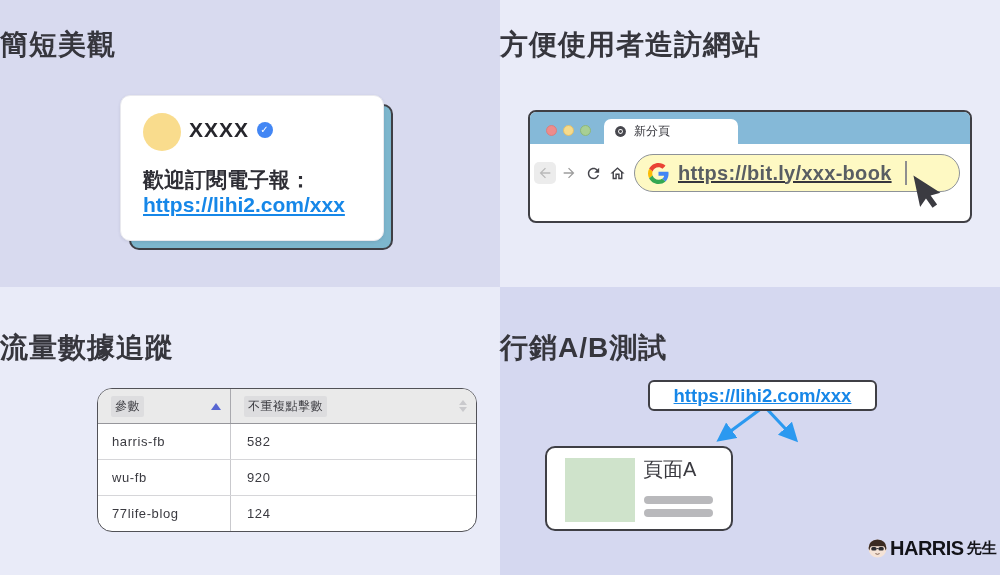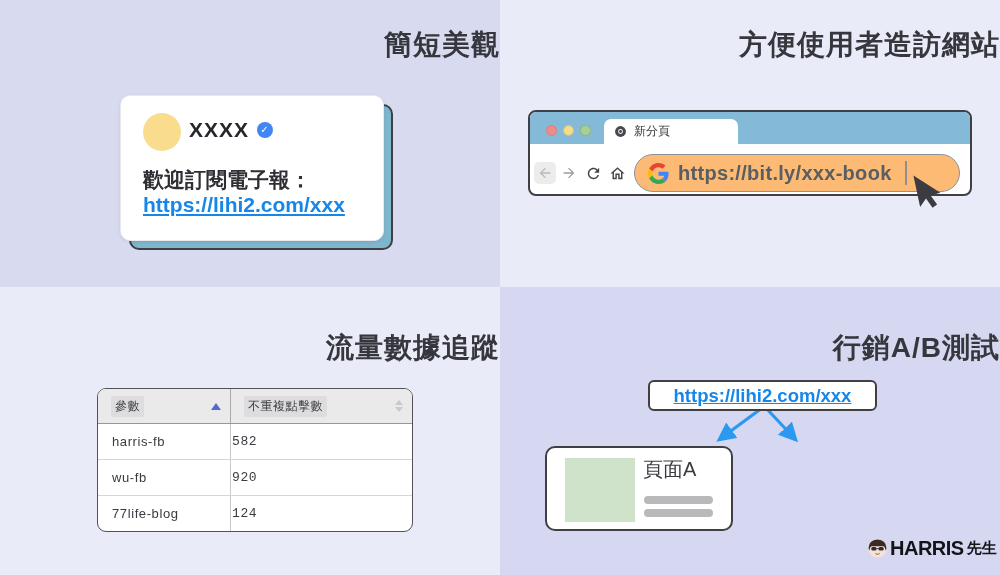--- a/index.html
+++ b/index.html
@@ -8,21 +8,21 @@
     font-family:"Liberation Sans","DejaVu Sans",sans-serif;
     color:#36363d;
   }
   .quad{position:absolute;}
   .q-tl{left:0;top:0;width:500px;height:287px;background:#d8daef;}
   .q-tr{left:500px;top:0;width:500px;height:287px;background:#e9ebf8;}
   .q-bl{left:0;top:287px;width:500px;height:288px;background:#e9ebf8;}
   .q-br{left:500px;top:287px;width:500px;height:288px;background:#d5d8f0;}
 
   .sec-title{
-    position:absolute;width:500px;text-align:right;
+    position:absolute;width:500px;text-align:left;
     font-size:28px;font-weight:700;color:#36363d;letter-spacing:1px;
   }
   .t-tl{left:0;top:26px;}
   .t-tr{left:500px;top:26px;}
   .t-bl{left:0;top:329px;}
   .t-br{left:500px;top:329px;}
 
   
   .card-back{
     position:absolute;left:129px;top:104px;width:264px;height:146px;
@@ -34,75 +34,75 @@
     box-shadow:0 1px 3px rgba(60,60,90,.12);
   }
   .avatar{position:absolute;left:22px;top:17px;width:38px;height:38px;border-radius:50%;background:#f9dc8d;}
   .post-name{position:absolute;left:68px;top:22px;font-size:21px;font-weight:800;letter-spacing:1px;color:#26262c;display:flex;align-items:center;gap:8px;}
   .verified{width:16px;height:16px;border-radius:50%;background:#4286f4;color:#fff;font-size:10px;font-weight:700;display:flex;align-items:center;justify-content:center;line-height:1;}
   .post-message{position:absolute;left:22px;top:70px;font-size:21px;font-weight:700;color:#2e2e35;}
   .post-link{position:absolute;left:22px;top:97px;font-size:21px;font-weight:700;color:#1687e8;text-decoration:underline;cursor:pointer;}
 
   
   .browser{
-    position:absolute;left:528px;top:110px;width:444px;height:86px;
+    position:absolute;left:528px;top:110px;width:444px;height:113px;
     background:#fff;border:2px solid #3f3f45;border-radius:8px;box-sizing:border-box;overflow:hidden;
   }
   .b-topbar{position:absolute;left:0;top:0;right:0;height:32px;background:#85b9d8;}
   .lights{position:absolute;left:16px;top:13px;display:flex;gap:6px;}
   .light{width:11px;height:11px;border-radius:50%;box-sizing:border-box;}
   .light.red{background:#ee8c8c;border:1px solid #d97f7f;}
   .light.yellow{background:#f6db8b;border:1px solid #ddbe6f;}
   .light.green{background:#a8cf94;border:1px solid #8db77c;}
   .tab{
     position:absolute;left:74px;top:7px;width:134px;height:25px;background:#ffffff;
     border-radius:7px 7px 0 0;display:flex;align-items:center;padding-left:10px;gap:7px;box-sizing:border-box;
   }
   .tab-label{font-size:12px;color:#36363c;}
   .nav-btn{position:absolute;top:50px;width:22px;height:22px;display:flex;align-items:center;justify-content:center;border-radius:5px;}
   .nav-back{left:4px;background:#ececec;}
   .nav-fwd{left:28px;}
   .nav-reload{left:52px;}
   .nav-home{left:76px;}
   .urlbar{
-    position:absolute;left:104px;top:42px;width:326px;height:38px;background:#fdba74;
+    position:absolute;left:104px;top:42px;width:326px;height:38px;background:#fef9c3;
     border:1.6px solid #8d9298;border-radius:19px;display:flex;align-items:center;
-    padding-left:13px;gap:9px;box-sizing:border-box;
+    padding-left:13px;gap:9px;box-sizing:border-box;text-decoration:underline;
   }
   .url-text{font-size:20px;font-weight:600;color:#595e63;letter-spacing:.3px;white-space:nowrap;}
   .caret{width:2px;height:24px;background:#8f8f8f;margin-left:4px;}
   .mouse-cursor{position:absolute;left:908px;top:170px;width:40px;height:44px;transform:rotate(-12deg);z-index:5;}
 
   
   .badge{
     position:absolute;left:411px;top:262px;width:187px;height:58px;
     background:#f97c7c;border:2.5px solid #37373d;border-radius:10px;box-sizing:border-box;
     display:flex;align-items:center;justify-content:center;z-index:4;
   }
   .badge span{color:#ffffff;font-size:26px;font-weight:700;letter-spacing:2.5px;}
 
   
   .a-table{
-    position:absolute;left:97px;top:388px;width:316px;background:#fff;
-    border:1.6px solid #515157;border-radius:9px;box-sizing:border-box;overflow:hidden;
+    position:absolute;left:97px;top:388px;width:380px;background:#fff;
+    border:1.6px solid #515157;border-radius:15px;box-sizing:border-box;overflow:hidden;
   }
   .a-head{display:flex;height:34px;background:#eaeaea;border-bottom:1px solid #96969b;}
   .a-hcell{display:flex;align-items:center;position:relative;box-sizing:border-box;padding-left:13px;}
   .a-hcell.c1{width:132px;}
   .a-hcell.c2{flex:1;border-left:1px solid #a9a9ae;}
   .chip{background:#dddddf;border-radius:2px;padding:2px 4px;font-size:12px;color:#3b3b40;letter-spacing:.5px;}
   .sort-asc{position:absolute;right:9px;width:0;height:0;border-left:5px solid transparent;border-right:5px solid transparent;border-bottom:7px solid #5866d2;}
   .sort-both{position:absolute;right:9px;display:flex;flex-direction:column;gap:2px;}
   .sort-both .up{width:0;height:0;border-left:4px solid transparent;border-right:4px solid transparent;border-bottom:5px solid #c9c9cc;}
   .sort-both .down{width:0;height:0;border-left:4px solid transparent;border-right:4px solid transparent;border-top:5px solid #c9c9cc;}
   .a-row{display:flex;height:35px;border-bottom:1px solid #d6d6d9;}
   .a-row:last-child{border-bottom:none;}
   .a-cell{display:flex;align-items:center;box-sizing:border-box;font-size:13px;color:#3a3a40;letter-spacing:.6px;padding-left:14px;}
   .a-cell.c1{width:132px;}
-  .a-cell.c2{flex:1;border-left:1px solid #c9c9cd;padding-left:1px;font-family:Liberation Mono, monospace;}
+  .a-cell.c2{flex:1;border-left:1px solid #c9c9cd;padding-left:16px;}
 
   
   .ab-link{
     position:absolute;left:648px;top:380px;width:229px;height:31px;background:#fff;
     border:2px solid #3f3f45;border-radius:6px;box-sizing:border-box;
     display:flex;align-items:center;justify-content:center;z-index:2;
   }
   .ab-link span{font-size:18.5px;font-weight:700;color:#1687e8;text-decoration:underline;cursor:pointer;}
   .ab-arrows{position:absolute;left:680px;top:405px;width:150px;height:44px;}
   .page-card{position:absolute;background:#fff;border:2px solid #3f3f45;border-radius:10px;box-sizing:border-box;}

